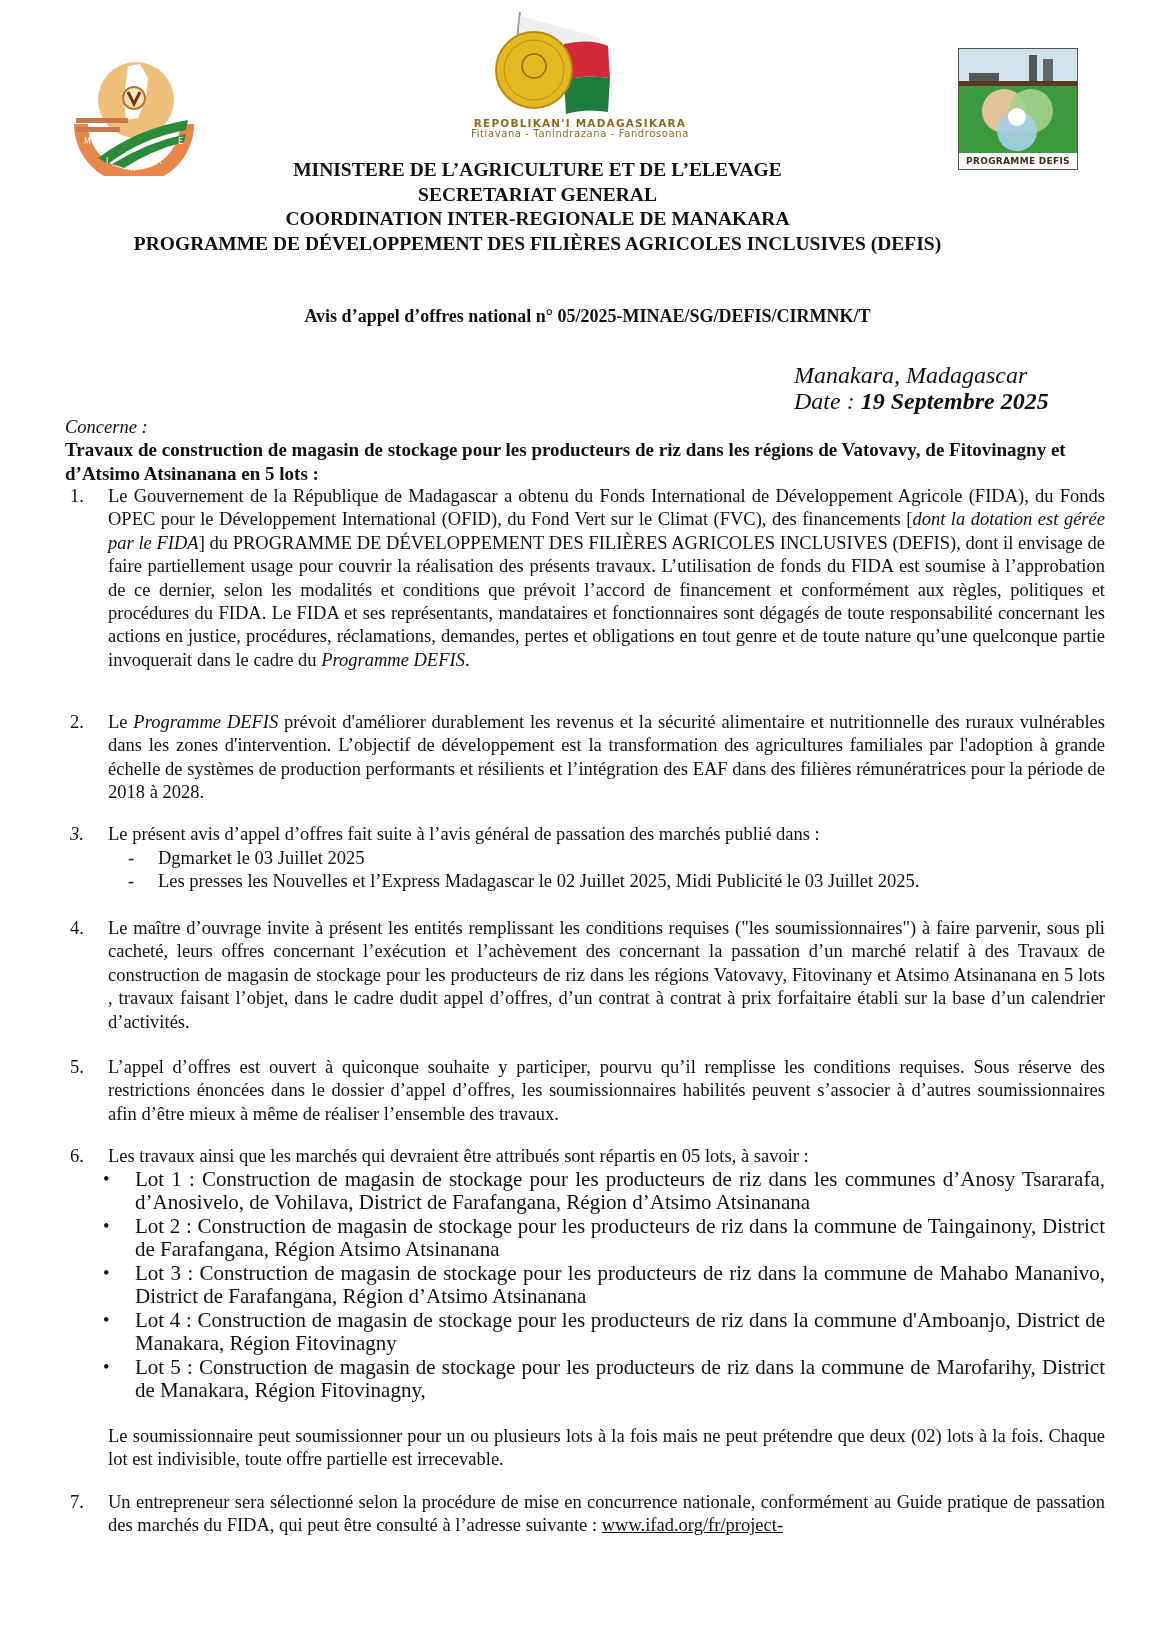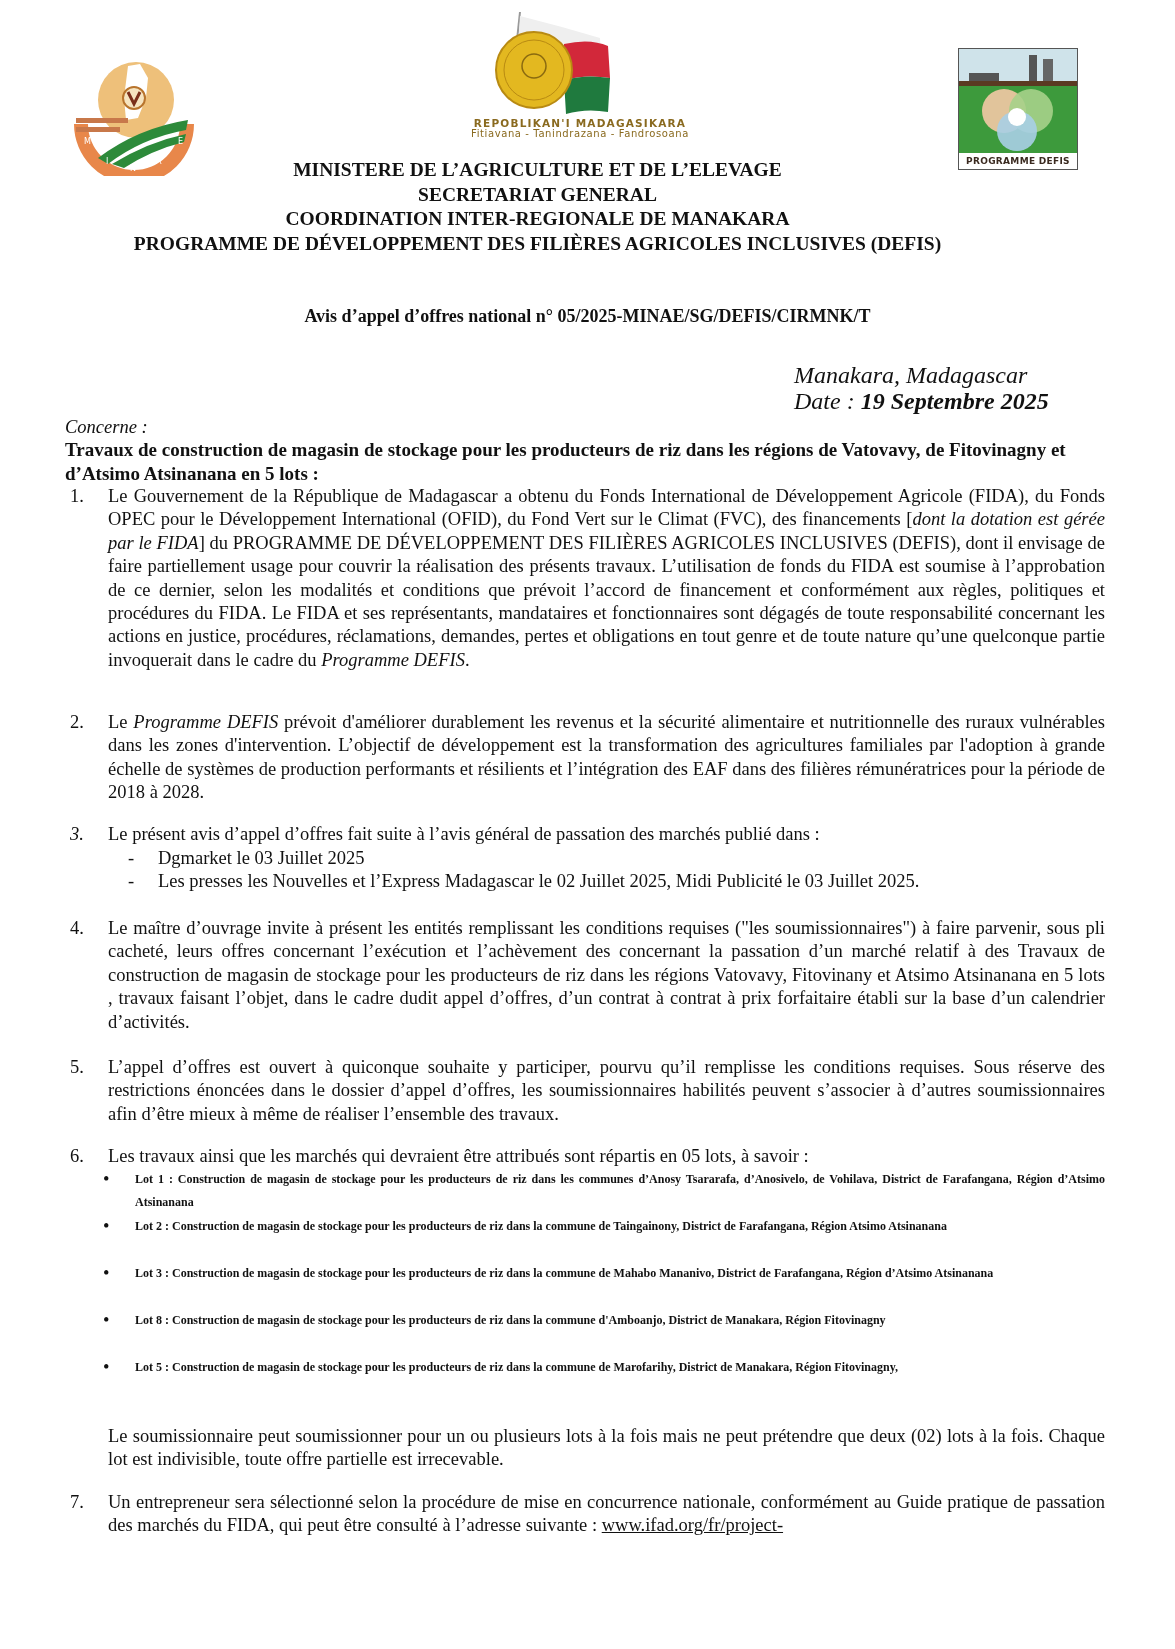--- a/index.html
+++ b/index.html
@@ -31,21 +31,21 @@
     .concerne { left:65px; top:417px; font-style:italic; font-size:18.5px; }
     .subject { left:65px; top:438px; width:1040px; font-weight:bold; font-size:19px; line-height:24px; }
 
     
     .para { position:absolute; left:65px; width:1040px; font-size:18.5px; line-height:23.4px; text-align:justify; }
     .para .num { position:absolute; left:5px; top:0; }
     .para .txt { margin-left:43px; }
     .sub { position:absolute; font-size:18.5px; line-height:23.4px; }
     .bullet-dash { position:absolute; left:128px; }
     .bullet-dot { position:absolute; left:103px; }
-    .lot-txt { position:absolute; left:135px; width:970px; text-align:justify; font-size:12px; line-height:23.4px;font-weight:bold; }
+    .lot-txt { position:absolute; left:135px; width:970px; text-align:justify; font-size:21px; line-height:23.4px; }
     a.link { color:#111; text-decoration:underline; }
   </style>
 </head>
 <body>
 
 <div class="abs logo-minae">
   <svg width="132" height="118" viewBox="0 0 132 118">
     <circle cx="68" cy="42" r="38" fill="#eec07a"></circle>
     <path d="M60 8 L72 6 L80 20 L78 40 L70 60 L58 62 L56 40 Z" fill="#ffffff"></path>
     <circle cx="66" cy="40" r="11" fill="#f6e4c0" stroke="#b8742c" stroke-width="2"></circle>
@@ -159,21 +159,21 @@
 <div class="sub" style="top:1215px; left:0; width:1175px;">
   <span class="bullet-dot">•</span>
   <div class="lot-txt">Lot 2 : Construction de magasin de stockage pour les producteurs de riz dans la commune de Taingainony, District de Farafangana, Région Atsimo Atsinanana</div>
 </div>
 <div class="sub" style="top:1262px; left:0; width:1175px;">
   <span class="bullet-dot">•</span>
   <div class="lot-txt">Lot 3 : Construction de magasin de stockage pour les producteurs de riz dans la commune de Mahabo Mananivo, District de Farafangana, Région d’Atsimo Atsinanana</div>
 </div>
 <div class="sub" style="top:1309px; left:0; width:1175px;">
   <span class="bullet-dot">•</span>
-  <div class="lot-txt">Lot 8 : Construction de magasin de stockage pour les producteurs de riz dans la commune d'Amboanjo, District de Manakara, Région Fitovinagny</div>
+  <div class="lot-txt">Lot 4 : Construction de magasin de stockage pour les producteurs de riz dans la commune d'Amboanjo, District de Manakara, Région Fitovinagny</div>
 </div>
 <div class="sub" style="top:1356px; left:0; width:1175px;">
   <span class="bullet-dot">•</span>
   <div class="lot-txt">Lot 5 : Construction de magasin de stockage pour les producteurs de riz dans la commune de Marofarihy, District de Manakara, Région Fitovinagny,</div>
 </div>
 
 <div class="para" style="top:1425px;">
   <div class="txt">Le soumissionnaire peut soumissionner pour un ou plusieurs lots à la fois mais ne peut prétendre que deux (02) lots à la fois. Chaque lot est indivisible, toute offre partielle est irrecevable.</div>
 </div>
 

